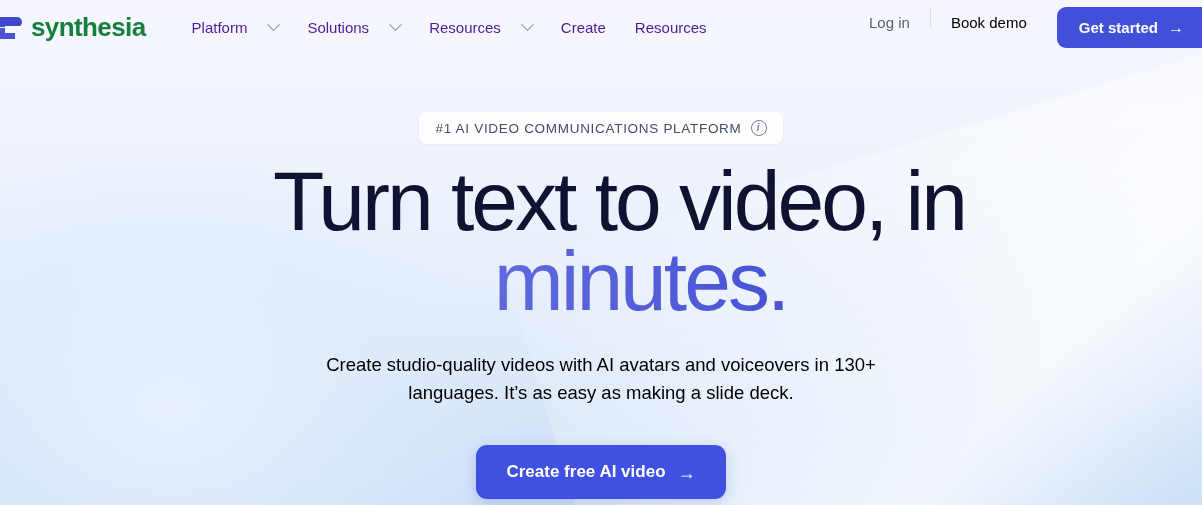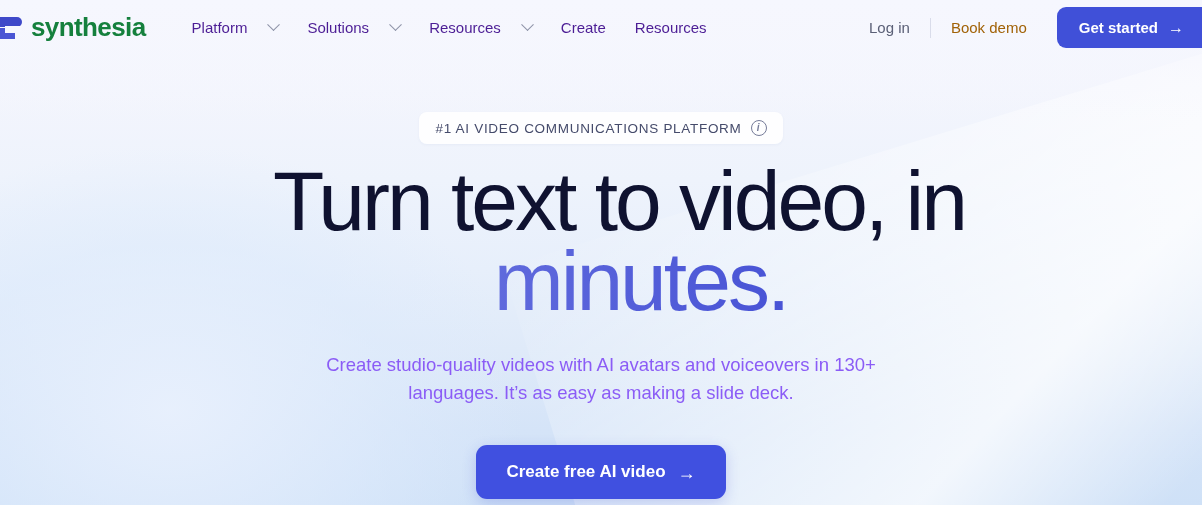--- a/index.html
+++ b/index.html
@@ -134,40 +134,40 @@
     width: 9px; height: 9px;
     border-right: 1.6px solid #8e93a8;
     border-bottom: 1.6px solid #8e93a8;
     transform: rotate(45deg) translate(-2px,-2px);
     flex: none;
   }
 
   .nav-right {
     margin-left: auto;
     display: flex;
-    align-items: center;
+    align-items: flex-start;
     gap: 0;
     padding-right: 0;
   }
   .nav-login {
     font-size: 15px;
     color: #5b6077;
     padding: 7px 14px;
     cursor: pointer;
     white-space: nowrap;
   }
   .nav-divider {
     width: 1px;
     height: 20px;
     background: #d9dcea;
     margin: 0 6px;
   }
   .nav-demo {
     font-size: 15px;
-    color: #a16207;
+    color: #000000;
     padding: 7px 14px;
     cursor: pointer;
     white-space: nowrap;
   }
   .btn-getstarted {
     margin-left: 16px;
     margin-right: -22px;
     background: #4050d8;
     color: #fff;
     font-size: 15px;
@@ -240,21 +240,21 @@
     background-clip: text;
     color: transparent;
     padding-left: 43px;
   }
 
   .subtitle {
     margin: 29px auto 13px;
     max-width: 600px;
     font-size: 18.5px;
     line-height: 1.55;
-    color: #8b5cf6;
+    color: #000000;
   }
 
   .cta-wrap { margin-top: 37px; }
   .btn-cta {
     background: #4050e0;
     color: #fff;
     border: none;
     border-radius: 11px;
     font-size: 17px;
     font-weight: 600;

